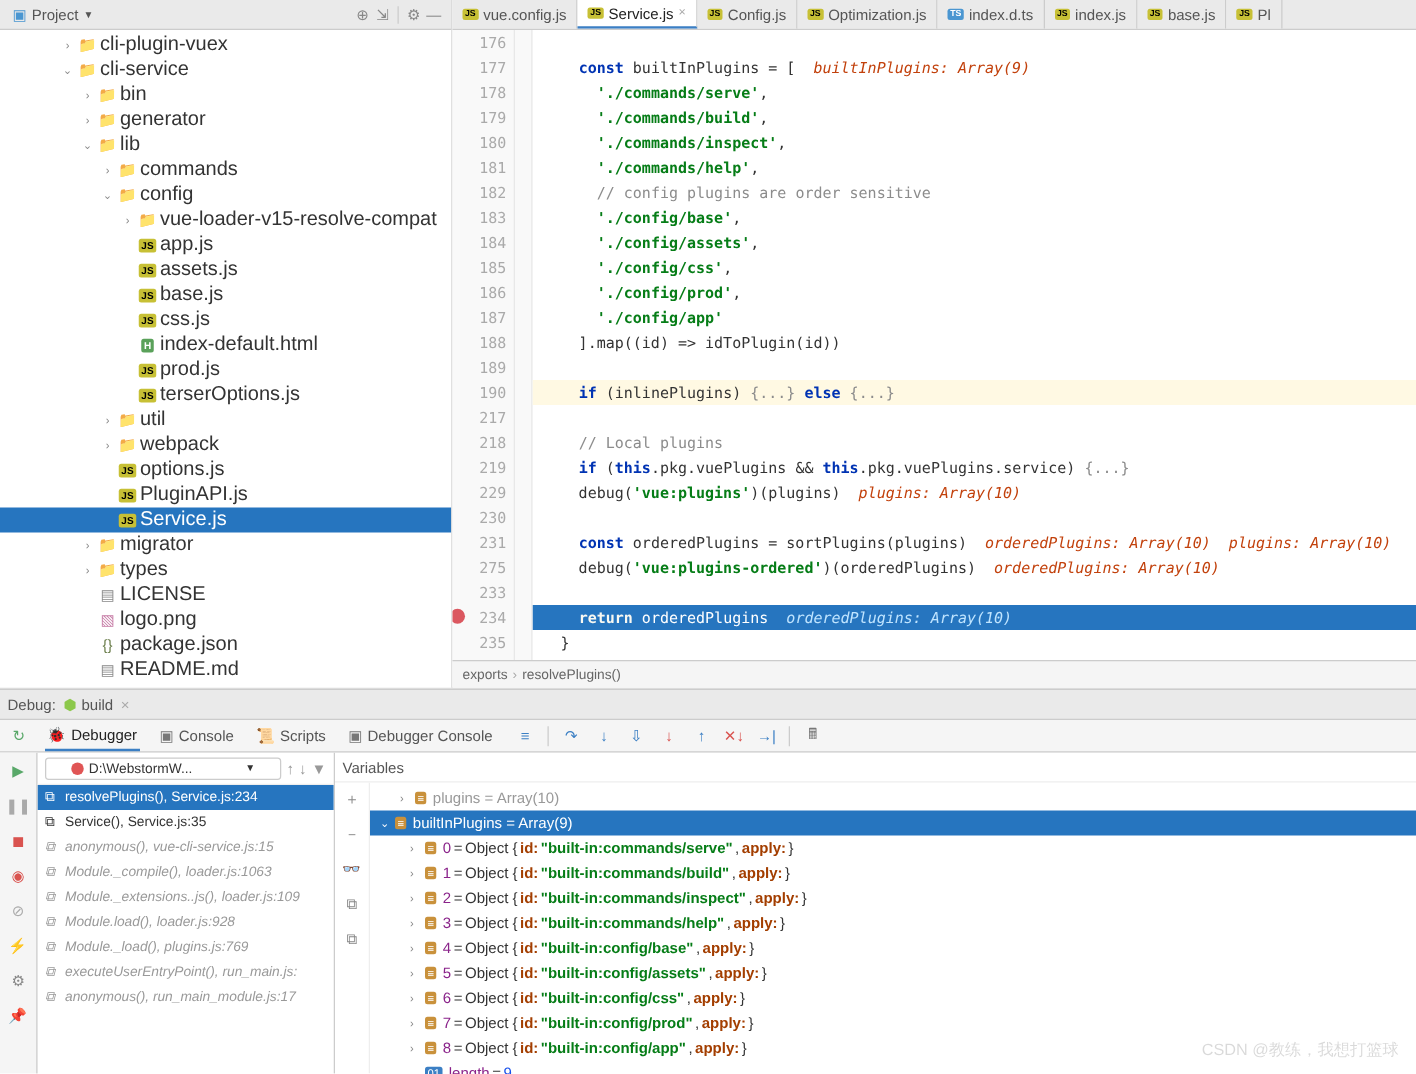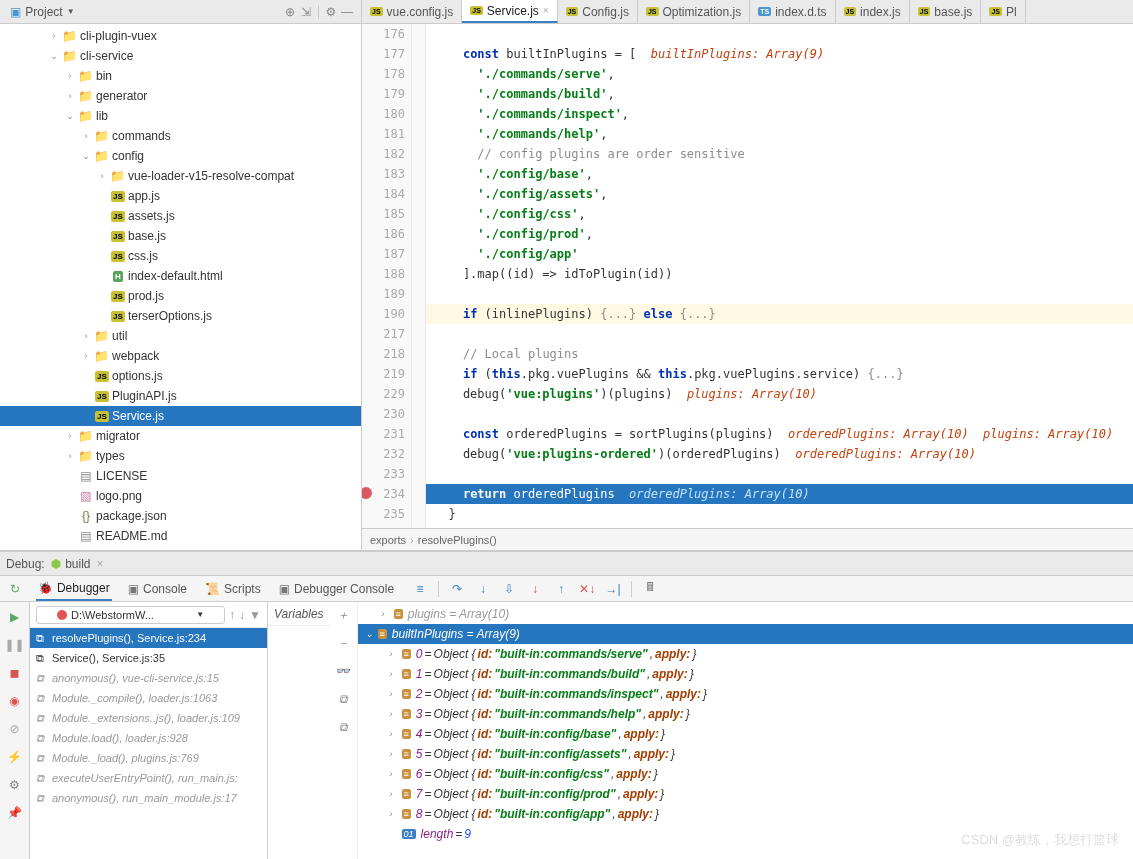--- a/index.html
+++ b/index.html
@@ -15,21 +15,21 @@
     .project-title { display: flex; align-items: center; gap: 4px; font-size: 12px; color: #555; padding: 2px 4px; }
     .project-header .spacer { flex: 1; }
     .hdr-icon { width: 16px; height: 16px; display: inline-flex; align-items: center; justify-content: center; color: #888; cursor: pointer; }
     .hdr-sep { width: 1px; height: 14px; background: #ccc; margin: 0 4px; }
     
     .project-tree { flex: 1; overflow: auto; background: #fff; padding-top: 2px; }
     .tree-row { display: flex; align-items: center; height: 20px; padding-left: 4px; white-space: nowrap; cursor: pointer; }
     .tree-row.selected { background: #2675BF; color: #fff; }
     .tree-arrow { width: 12px; display: inline-flex; justify-content: center; color: #888; font-size: 9px; }
     .tree-icon { width: 16px; height: 16px; display: inline-flex; align-items: center; justify-content: center; margin: 0 2px; }
-    .tree-label { font-size: 12px; }
+    .tree-label { font-size: 16px; }
     .folder-ic { color: #c09553; }
     .js-ic { background: #c7c035; color: #000; font-size: 8px; font-weight: bold; padding: 1px 2px; border-radius: 2px; }
     .html-ic { background: #5aa15a; color: #fff; font-size: 8px; font-weight: bold; padding: 1px 2px; border-radius: 2px; }
     .img-ic { color: #c67ba5; }
     .txt-ic { color: #888; }
     .json-ic { color: #6a7d4a; }
     
     
     .editor-panel { flex: 1; display: flex; flex-direction: column; background: #fff; }
     .editor-tabs { height: 24px; display: flex; align-items: stretch; background: #eaeaea; border-bottom: 1px solid #ccc; overflow: hidden; }
@@ -84,21 +84,21 @@
     .thread-row { height: 26px; display: flex; align-items: center; padding: 0 6px; gap: 4px; border-bottom: 1px solid #eee; }
     .thread-name { flex: 1; background: #fff; border: 1px solid #ccc; border-radius: 3px; padding: 2px 20px; font-size: 11px; display: flex; align-items: center; gap: 4px; }
     .red-dot { width: 10px; height: 10px; background: #e05555; border-radius: 50%; }
     .thread-icons { display: flex; gap: 4px; color: #999; }
     .frames-list { flex: 1; overflow: auto; }
     .frame-row { height: 20px; display: flex; align-items: center; padding: 0 6px; font-size: 11px; gap: 4px; cursor: pointer; white-space: nowrap; overflow: hidden; }
     .frame-row.selected { background: #2675BF; color: #fff; }
     .frame-row.muted { color: #999; font-style: italic; }
     .frame-ic { display: inline-block; width: 12px; }
     
-    .variables-panel { flex: 1; display: flex; flex-direction: row; font-style: italic; }
+    .variables-panel { flex: 1; display: flex; flex-direction: column; }
     .vars-side-icons { width: 28px; border-right: 1px solid #eee; display: flex; flex-direction: column; align-items: center; padding-top: 4px; gap: 10px; }
     .vars-body { flex: 1; display: flex; overflow: hidden; }
     .vars-tree { flex: 1; overflow: auto; padding-top: 2px; font-family: "Segoe UI", Arial, sans-serif; font-size: 12px; }
     .var-row { height: 20px; display: flex; align-items: center; padding-left: 6px; gap: 2px; white-space: nowrap; }
     .var-row.selected { background: #2675BF; color: #fff; }
     .var-arrow { width: 10px; color: #888; font-size: 9px; }
     .var-badge { background: #c9913b; color: #fff; font-size: 9px; padding: 0 2px; border-radius: 2px; margin-right: 3px; }
     .var-badge.num { background: #3b7fc4; }
     .var-name { color: #8a238a; }
     .var-eq { color: #333; }
@@ -334,21 +334,21 @@
             <div class="gline">187</div>
             <div class="gline">188</div>
             <div class="gline">189</div>
             <div class="gline">190</div>
             <div class="gline">217</div>
             <div class="gline">218</div>
             <div class="gline">219</div>
             <div class="gline">229</div>
             <div class="gline">230</div>
             <div class="gline">231</div>
-            <div class="gline">232</div>
+            <div class="gline">275</div>
             <div class="gline">233</div>
             <div class="gline">234<span class="bp-mark"></span></div>
             <div class="gline">235</div>
           </div>
         <div class="gutter-fold"></div>
         <div class="code" id="code-area"><div class="cline"></div><div class="cline">    <span class="kw">const</span> builtInPlugins = [  <span class="hint">builtInPlugins: Array(9)</span></div><div class="cline">      <span class="str">'./commands/serve'</span>,</div><div class="cline">      <span class="str">'./commands/build'</span>,</div><div class="cline">      <span class="str">'./commands/inspect'</span>,</div><div class="cline">      <span class="str">'./commands/help'</span>,</div><div class="cline">      <span class="cmt">// config plugins are order sensitive</span></div><div class="cline">      <span class="str">'./config/base'</span>,</div><div class="cline">      <span class="str">'./config/assets'</span>,</div><div class="cline">      <span class="str">'./config/css'</span>,</div><div class="cline">      <span class="str">'./config/prod'</span>,</div><div class="cline">      <span class="str">'./config/app'</span></div><div class="cline">    ].map((id) =&gt; idToPlugin(id))</div><div class="cline"></div><div class="cline hl-yellow">    <span class="kw">if</span> (inlinePlugins) <span class="fold">{...}</span> <span class="kw">else</span> <span class="fold">{...}</span></div><div class="cline"></div><div class="cline">    <span class="cmt">// Local plugins</span></div><div class="cline">    <span class="kw">if</span> (<span class="kw">this</span>.pkg.vuePlugins &amp;&amp; <span class="kw">this</span>.pkg.vuePlugins.service) <span class="fold">{...}</span></div><div class="cline">    debug(<span class="str">'vue:plugins'</span>)(plugins)  <span class="hint">plugins: Array(10)</span></div><div class="cline"></div><div class="cline">    <span class="kw">const</span> orderedPlugins = sortPlugins(plugins)  <span class="hint">orderedPlugins: Array(10)  plugins: Array(10)</span></div><div class="cline">    debug(<span class="str">'vue:plugins-ordered'</span>)(orderedPlugins)  <span class="hint">orderedPlugins: Array(10)</span></div><div class="cline"></div><div class="cline exec">    <span class="kw">return</span> orderedPlugins  <span class="hint">orderedPlugins: Array(10)</span></div><div class="cline">  }</div></div>
       </div>
       <div class="breadcrumb">
         <span>exports</span>
         <span class="bc-sep">›</span>

